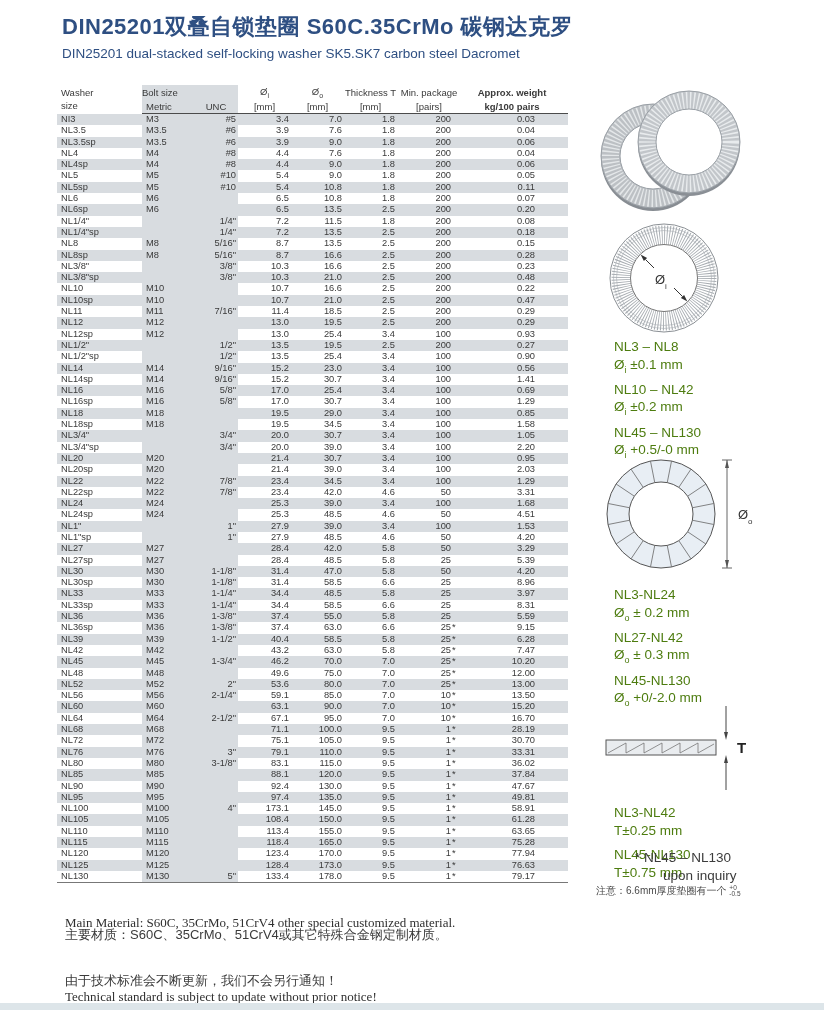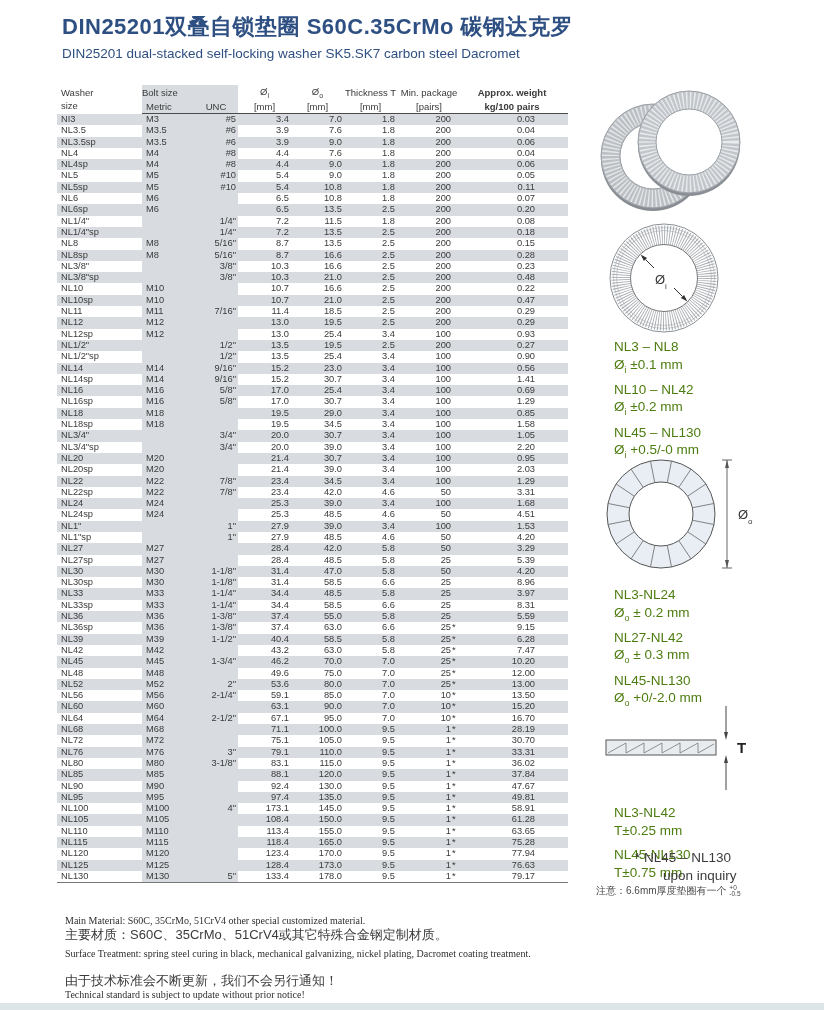--- a/index.html
+++ b/index.html
@@ -45,21 +45,21 @@
   .note-line { font-size:13.5px; line-height:17.6px; color:#4d7c0f; white-space:nowrap; }
   .note-line sub { font-size:9px; }
   .gap-big .note-pair { margin-bottom:7px; }
   .star-note { font-size:13.5px; line-height:17.5px; color:#3c3c3c; }
   .star-note .indent { padding-left:28px; }
   .cn-note { font-size:10px; color:#4a4a4a; white-space:nowrap; }
   .stacked { display:inline-block; vertical-align:middle; font-size:6.5px; line-height:6.5px; text-align:left; }
 
   .footer-line { position:absolute; white-space:nowrap; }
   .f-zh { font-size:13px; color:#3b3b3b; }
-  .f-en { font-size:10px; color:#2f2f2f; font-family:"Liberation Serif", serif; }
+  .f-en { font-size:13px; color:#2f2f2f; font-family:"Liberation Serif", serif; }
   .bottom-band { position:absolute; left:0; bottom:0; width:824px; height:7px; background:#dde5e9; }
 
   svg text { font-family:"Liberation Sans", sans-serif; }
 </style>
 </head>
 <body>
 
 <div class="page">
 
   <div class="title">DIN25201双叠自锁垫圈 S60C.35CrMo 碳钢达克罗</div>
@@ -911,18 +911,17 @@
   <div class="side-abs cn-note" style="left:596px; top:884px;">
     <span>注意：6.6mm厚度垫圈有一个</span>
     <span class="stacked">
       <span style="display:block">+0</span>
       <span style="display:block">-0.5</span>
     </span>
   </div>
 
   <div class="footer-line f-zh" style="left:65px; top:926px;">主要材质：S60C、35CrMo、51CrV4或其它特殊合金钢定制材质。</div>
   <div class="footer-line f-en" style="left:65px; top:915px;">Main Material: S60C, 35CrMo, 51CrV4 other special customized material.</div>
-  <div class="footer-line f-en" style="left:65px; top:948px;">Surface Treatment: spring steel curing in black, mechanical galvanizing, nickel plating, Dacromet coating treatment.</div>
   <div class="footer-line f-zh" style="left:65px; top:972px;">由于技术标准会不断更新，我们不会另行通知！</div>
   <div class="footer-line f-en" style="left:65px; top:989px;">Technical standard is subject to update without prior notice!</div>
 
   <div class="bottom-band"></div>
 </div>
 
 </body></html>

